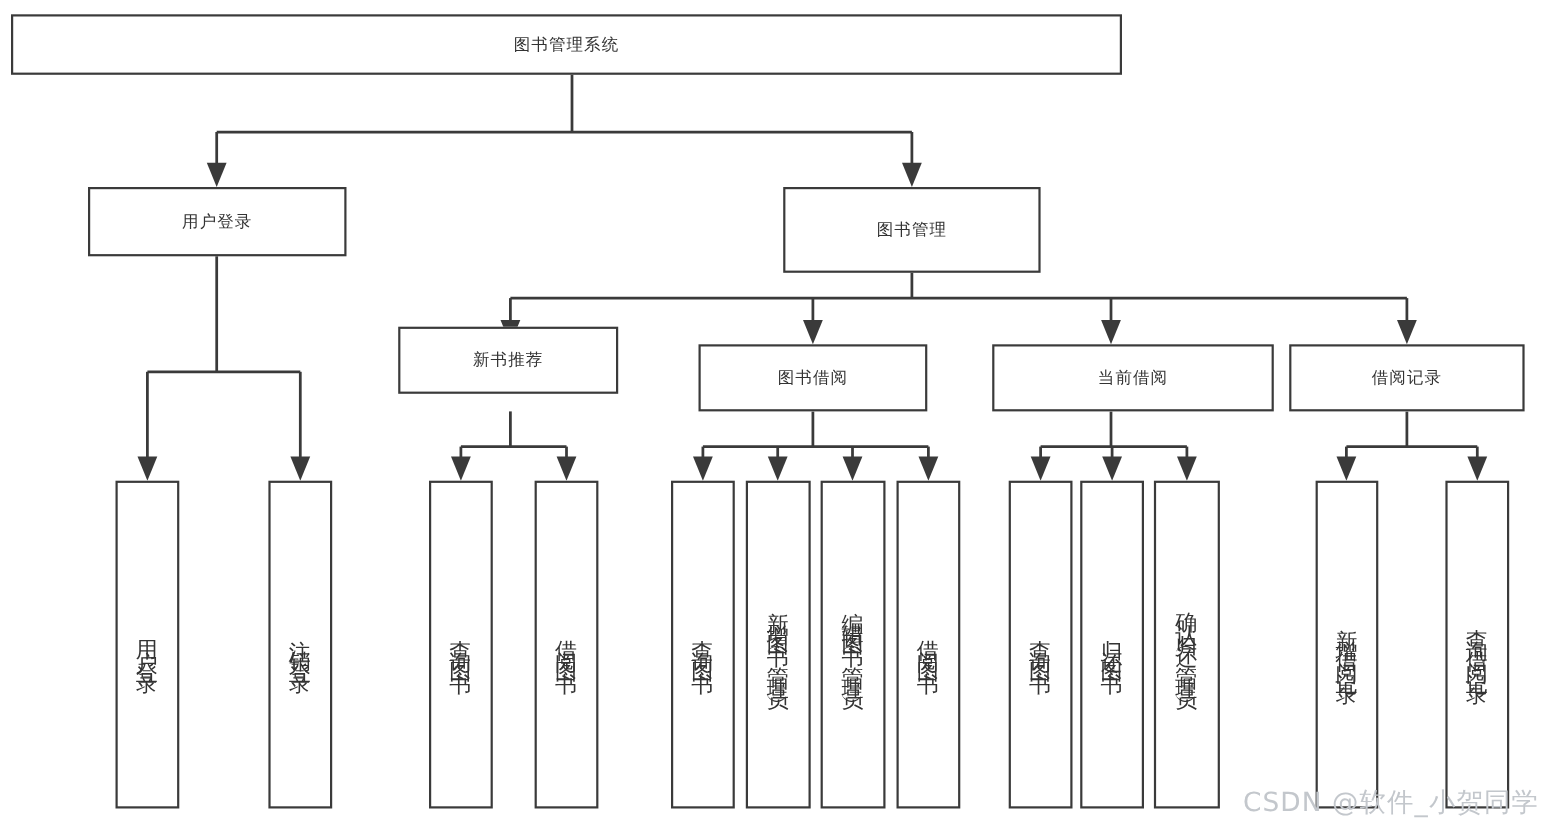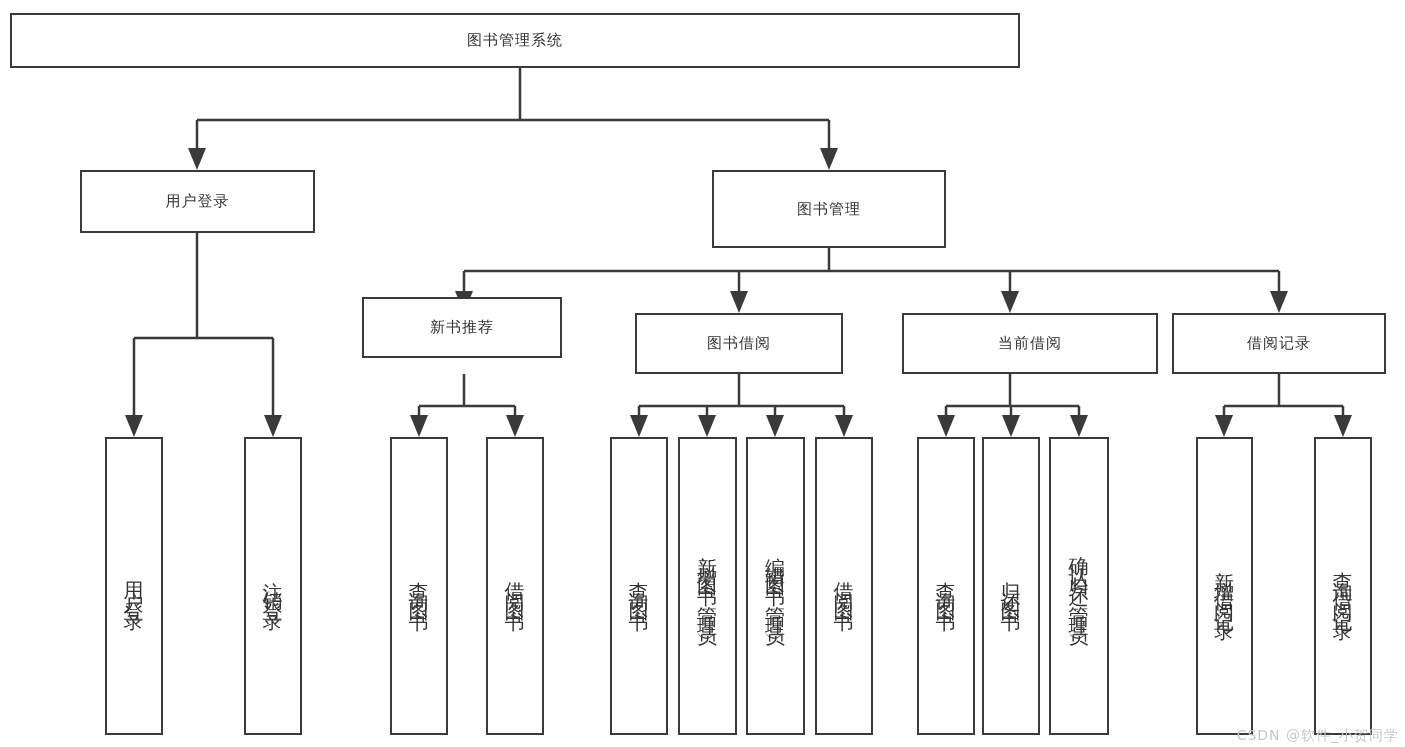--- a/index.html
+++ b/index.html
@@ -14,21 +14,21 @@
   }
   .hbox span{
     font-size:15px;color:#333333;letter-spacing:1px;line-height:1;white-space:nowrap;
   }
   .vbox{top:437px;height:298px;}
   .vbox span{
     writing-mode:vertical-rl;text-orientation:mixed;
     font-size:20px;color:#333333;letter-spacing:10px;line-height:1;
   }
   .watermark{
-    position:absolute;right:6px;bottom:2px;font-size:14px;color:#c3c7cc;
+    position:absolute;right:6px;bottom:2px;font-size:24px;color:#c3c7cc;
     letter-spacing:1px;white-space:nowrap;
   }
 </style>
 </head>
 <body>
 
 <div class="canvas">
 
   <svg class="connectors" viewBox="0 0 1405 747" xmlns="http://www.w3.org/2000/svg">
     <g stroke="#3a3a3a" stroke-width="2.5" fill="none">

